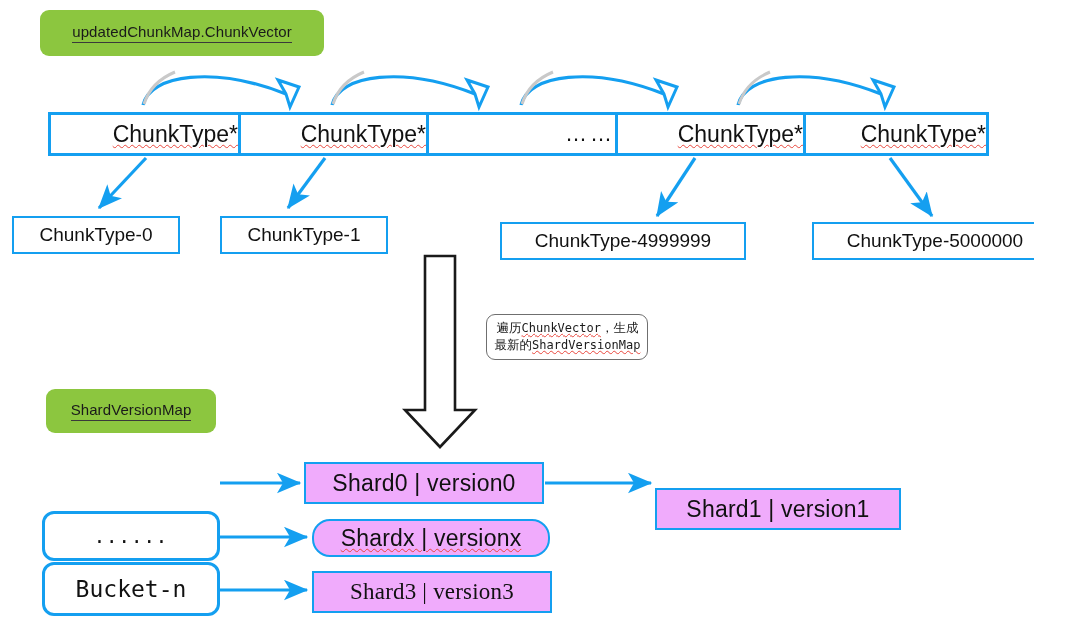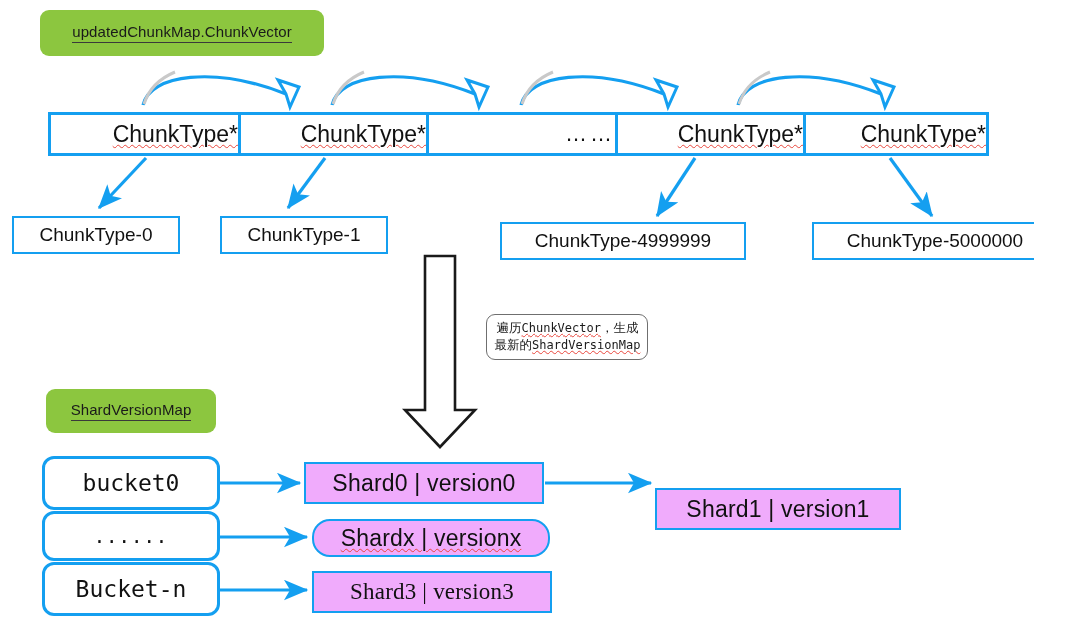--- a/index.html
+++ b/index.html
@@ -229,23 +229,20 @@
       <div>
         <span class="cn">最新的</span><span class="mono">ShardVersionMap</span>
       </div>
     </div>
   </div>
 
   <div class="node tag" style="left:46px; top:389px; width:170px; height:44px;">
     <span class="u">ShardVersionMap</span>
   </div>
 
-  <div class="node bucketbox" style="left:42px; top:456px; width:178px; height:54px;">
-    <span>bucket0</span>
-  </div>
 
   <div class="node bucketbox dots" style="left:42px; top:511px; width:178px; height:50px;">
     <span>......</span>
   </div>
 
   <div class="node bucketbox" style="left:42px; top:562px; width:178px; height:54px;">
     <span>Bucket-n</span>
   </div>
 
   <div class="node shardbox" style="left:304px; top:462px; width:240px; height:42px;">

